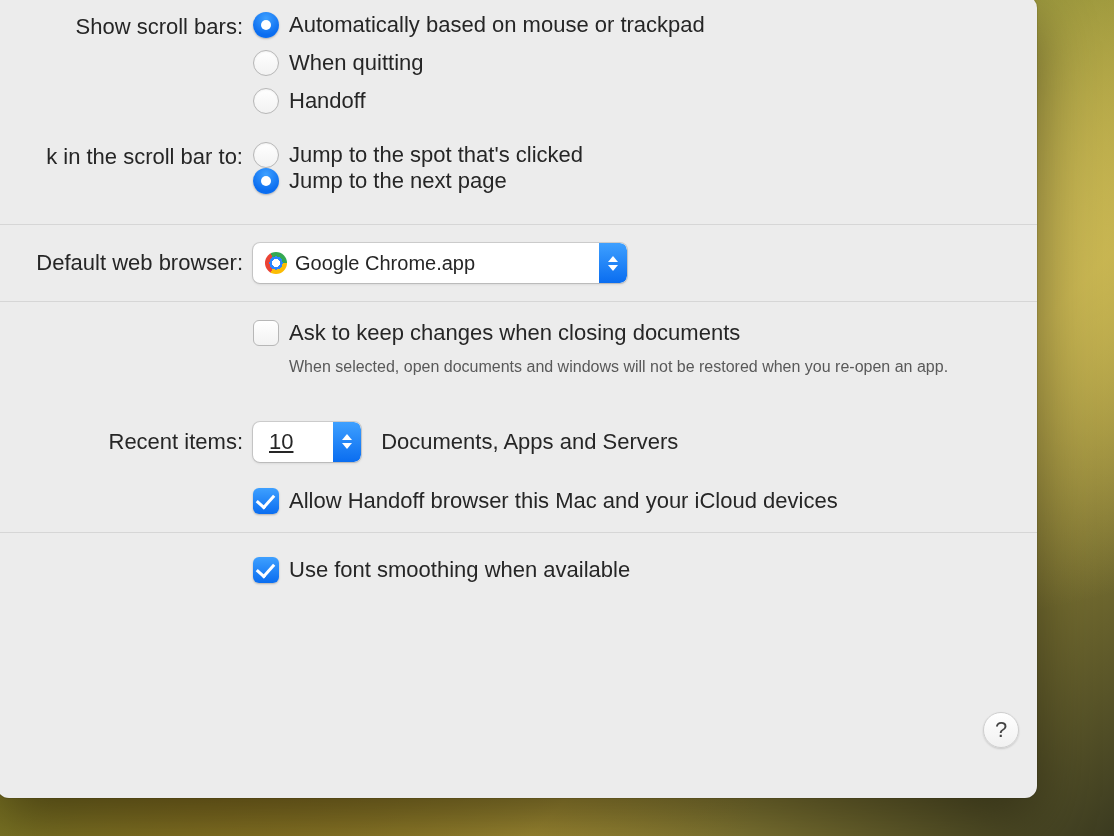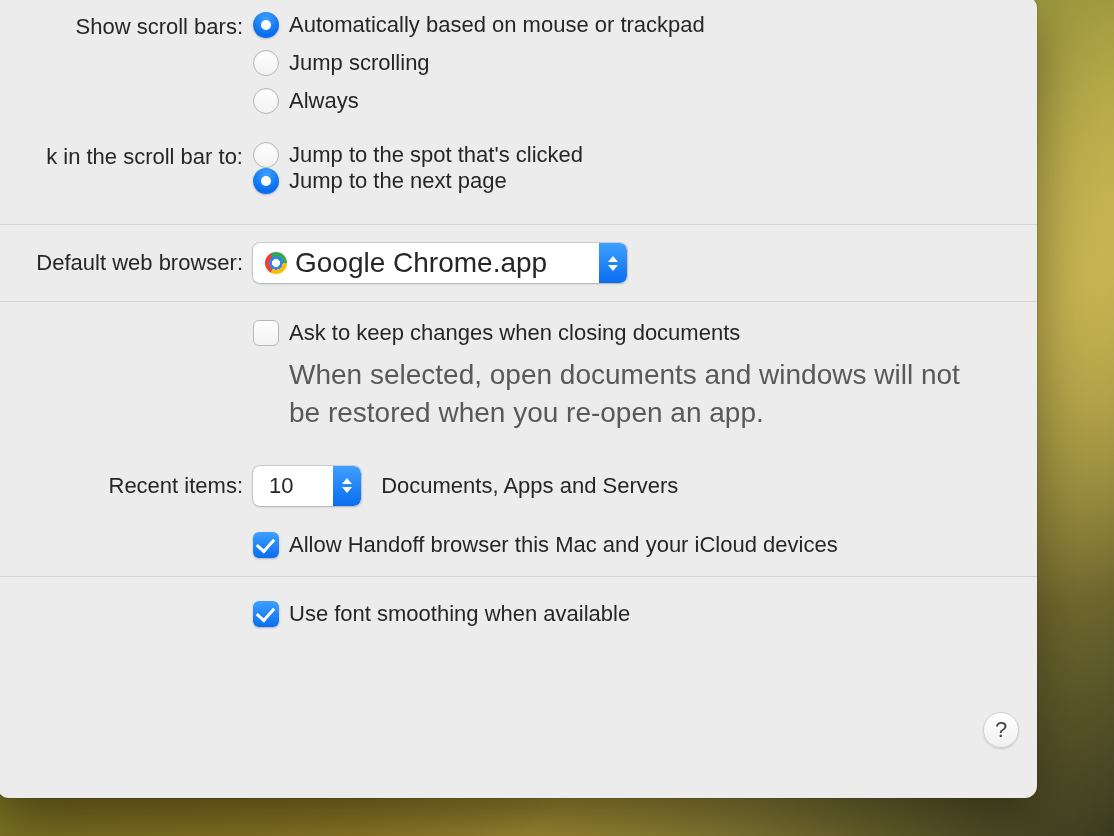--- a/index.html
+++ b/index.html
@@ -120,26 +120,26 @@
     left: 7px;
     top: 3px;
     width: 8px;
     height: 14px;
     border: solid #fff;
     border-width: 0 3.2px 3.2px 0;
     transform: rotate(42deg);
   }
 
   .desc {
-    font-size: 28px;
+    font-size: 16px;
     color: #595959;
     line-height: 1.35;
     margin-left: 36px;
     margin-top: -2px;
-    margin-bottom: 8px;
+    margin-bottom: 18px;
     max-width: 680px;
   }
 
   
   .popup {
     display: inline-flex;
     align-items: center;
     height: 40px;
     background: #ffffff;
     border-radius: 7px;
@@ -148,21 +148,21 @@
     vertical-align: middle;
   }
   .popup-icon {
     width: 22px;
     height: 22px;
     margin-left: 12px;
     margin-right: 8px;
     flex: 0 0 22px;
   }
   .popup-label {
-    font-size: 28px;
+    font-size: 20px;
     padding-right: 14px;
     min-width: 290px;
   }
   .popup-arrow {
     width: 28px;
     height: 40px;
     background: linear-gradient(180deg, #3ea0ff, #0a6df0);
     display: flex;
     flex-direction: column;
     align-items: center;
@@ -205,20 +205,21 @@
     border-radius: 7px;
     box-shadow: 0 0 0 1px rgba(0,0,0,0.12), 0 1px 3px rgba(0,0,0,0.15);
     overflow: hidden;
     vertical-align: middle;
   }
   .num-value {
     font-size: 22px;
     padding: 0 14px 0 16px;
     min-width: 50px;
     text-align: left;
+    text-decoration: underline;
   }
   .recent-rest {
     display: inline-block;
     margin-left: 14px;
     font-size: 22px;
     vertical-align: middle;
   }
 
   .help {
     position: absolute;
@@ -257,25 +258,25 @@
 
   <div class="row">
     <div class="label-col">Show scroll bars:</div>
     <div class="control-col">
       <div class="radio-line">
         <span class="radio radio-checked"></span>
         <span>Automatically based on mouse or trackpad</span>
       </div>
       <div class="radio-line">
         <span class="radio radio-unchecked"></span>
-        <span>Jump scrolling</span>
+        <span>When quitting</span>
       </div>
       <div class="radio-line" style="margin-bottom:0">
         <span class="radio radio-unchecked"></span>
-        <span>Always</span>
+        <span>Handoff</span>
       </div>
     </div>
   </div>
 
   <div style="height:28px"></div>
 
   <div class="row">
     <div class="label-col">k in the scroll bar to:</div>
     <div class="control-col">
       <div class="radio-line" style="margin-bottom:0">

